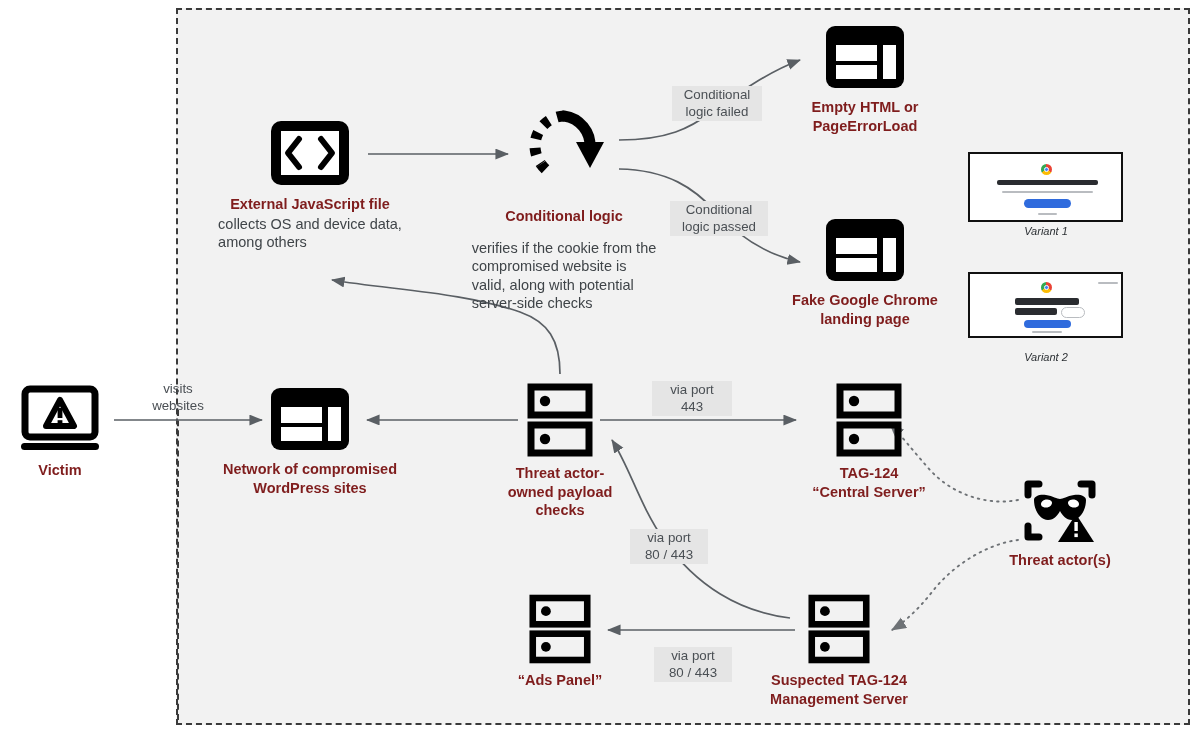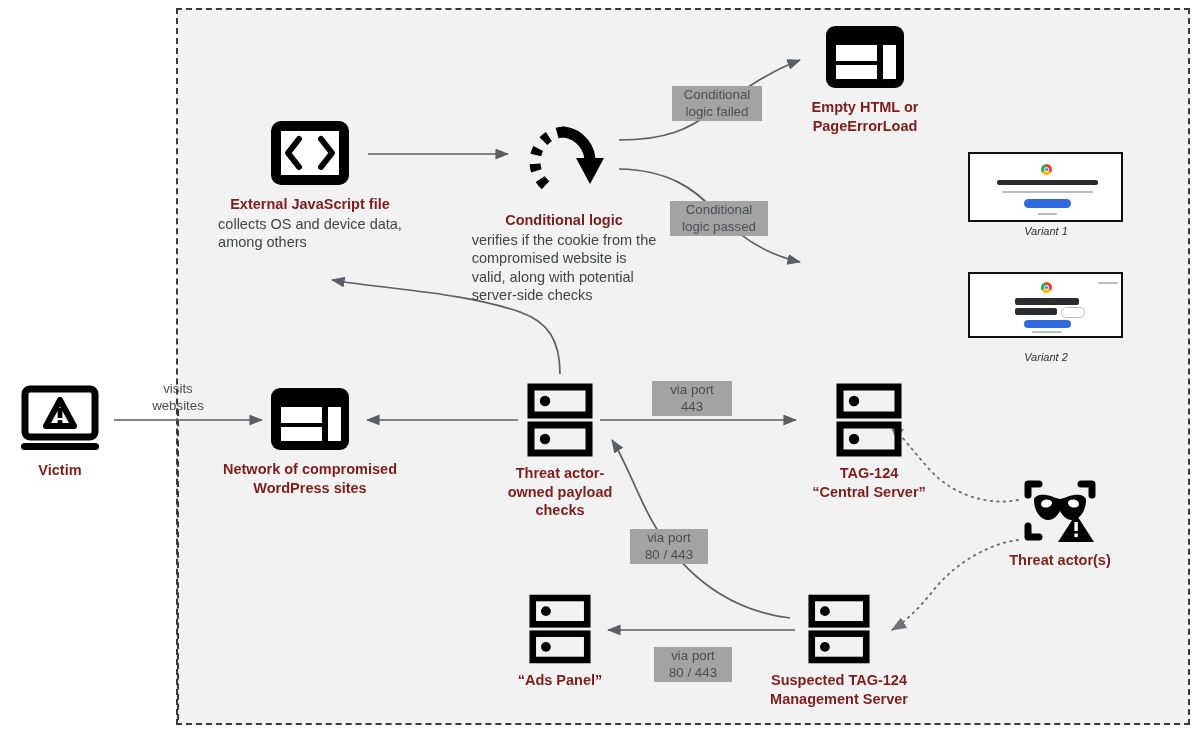--- a/index.html
+++ b/index.html
@@ -50,21 +50,21 @@
     margin-top:1px;
   }
   
   .elabel{
     position:absolute;
     text-align:center;
     color:#4a4f54;
     font-size:13.3px;
     line-height:1.3;
     white-space:pre-line;
-    background:#a3a3a3;
+    background:#e5e5e5;
     padding:0 2px;
   }
   .elabel.onwhite{background:transparent;}
 
   
   .shot{
     position:absolute;
     background:#ffffff;
     border:2.5px solid #111;
     box-sizing:border-box;
@@ -206,21 +206,21 @@
         <rect x="13" y="13" width="58" height="44" fill="#fff"></rect>
         <path d="M31 21 L20 35 L31 49" fill="none" stroke="#000" stroke-width="6" stroke-linecap="round" stroke-linejoin="round"></path>
         <path d="M53 21 L64 35 L53 49" fill="none" stroke="#000" stroke-width="6" stroke-linecap="round" stroke-linejoin="round"></path>
       </svg>
     </span>
     <div class="cap">External JavaScript file</div>
     <div class="sub">collects OS and device data,
 among others</div>
   </div>
 
-  <div class="node" style="left:455px;top:120px;width:218px;">
+  <div class="node" style="left:455px;top:104px;width:218px;gap:12px;">
     <span class="icon">
       <svg width="92" height="84" viewBox="0 0 92 84">
         <path d="M46 12 A30 30 0 0 1 72 44" fill="none" stroke="#000" stroke-width="11" stroke-linecap="round"></path>
         <path d="M46 12 A30 30 0 0 0 23 60" fill="none" stroke="#000" stroke-width="11" stroke-linecap="butt" stroke-dasharray="7 9"></path>
         <path d="M23 60 A30 30 0 0 0 34 70" fill="none" stroke="#000" stroke-width="11" stroke-linecap="butt" stroke-dasharray="7 9"></path>
         <path d="M58 38 L86 38 L72 64 Z" fill="#000"></path>
       </svg>
     </span>
     <div class="cap">Conditional logic</div>
     <div class="sub">verifies if the cookie from the
@@ -235,20 +235,32 @@
         <rect x="3" y="3" width="78" height="62" rx="9" ry="9" fill="#000"></rect>
         <rect x="13" y="22" width="41" height="16" fill="#fff"></rect>
         <rect x="13" y="42" width="41" height="14" fill="#fff"></rect>
         <rect x="60" y="22" width="13" height="34" fill="#fff"></rect>
       </svg>
     </span>
     <div class="cap">Empty HTML or
 PageErrorLoad</div>
   </div>
 
+  <div class="node" style="left:770px;top:216px;width:190px;">
+    <span class="icon">
+      <svg width="84" height="68" viewBox="0 0 84 68">
+        <rect x="3" y="3" width="78" height="62" rx="9" ry="9" fill="#000"></rect>
+        <rect x="13" y="22" width="41" height="16" fill="#fff"></rect>
+        <rect x="13" y="42" width="41" height="14" fill="#fff"></rect>
+        <rect x="60" y="22" width="13" height="34" fill="#fff"></rect>
+      </svg>
+    </span>
+    <div class="cap">Fake Google Chrome
+landing page</div>
+  </div>
 
   <div class="node" style="left:776px;top:383px;width:186px;">
     <span class="icon">
       <svg width="66" height="74" viewBox="0 0 66 74">
         <rect x="4" y="4" width="58" height="28" fill="none" stroke="#000" stroke-width="7"></rect>
         <circle cx="18" cy="18" r="5.2" fill="#000"></circle>
         <rect x="4" y="42" width="58" height="28" fill="none" stroke="#000" stroke-width="7"></rect>
         <circle cx="18" cy="56" r="5.2" fill="#000"></circle>
       </svg>
     </span>

